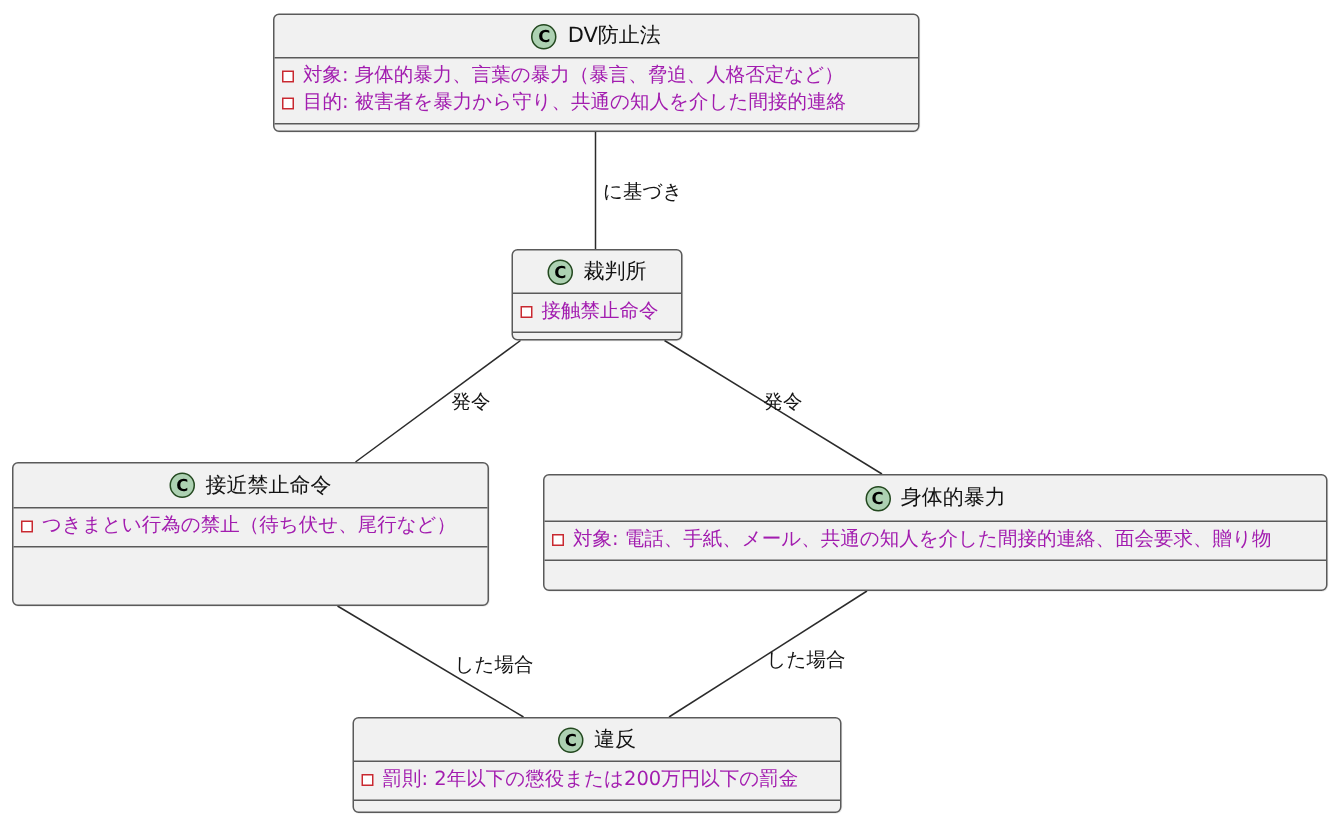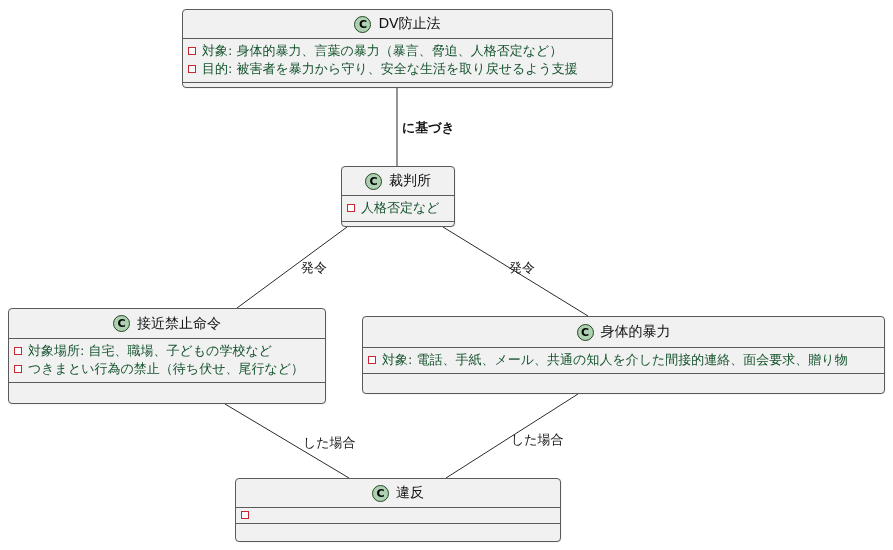--- a/index.html
+++ b/index.html
@@ -74,21 +74,21 @@
     flex-direction: column;
     justify-content: center;
     flex: 0 0 auto;
   }
   .field-row {
     display: flex;
     align-items: center;
     font-size: 13px;
     line-height: 18px;
     white-space: nowrap;
-    color: #14532d;
+    color: #a21caf;
   }
   .field-square {
     display: inline-block;
     width: 6px;
     height: 6px;
     border: 1px solid #c82930;
     background: #ffffff;
     margin-right: 6px;
     flex: 0 0 auto;
   }
@@ -102,21 +102,21 @@
   #box-dv-law .uml-title { height: 28px; }
   #box-court       { left: 341px; top: 166px; width: 114px; height: 61px; }
   #box-court .uml-title { height: 28px; }
   #box-no-approach { left: 8px;   top: 308px; width: 318px; height: 96px; }
   #box-no-approach .uml-title { height: 29px; }
   #box-no-contact  { left: 362px; top: 316px; width: 523px; height: 78px; }
   #box-no-contact .uml-title { height: 30px; }
   #box-violation   { left: 235px; top: 478px; width: 326px; height: 64px; }
   #box-violation .uml-title { height: 28px; }
 
-  #edge-label-0 { left: 402px; top: 119px; font-weight: bold; }
+  #edge-label-0 { left: 402px; top: 119px; }
   #edge-label-1 { left: 301px; top: 259px; }
   #edge-label-2 { left: 509px; top: 259px; }
   #edge-label-3 { left: 303px; top: 434px; }
   #edge-label-4 { left: 511px; top: 431px; }
 </style>
 </head>
 <body>
 
 <div class="canvas">
 
@@ -133,52 +133,48 @@
       <span class="class-spot">C</span>
       <span>DV防止法</span>
     </div>
     <div class="uml-fields">
       <div class="field-row">
         <span class="field-square"></span>
         <span>対象: 身体的暴力、言葉の暴力（暴言、脅迫、人格否定など）</span>
       </div>
       <div class="field-row">
         <span class="field-square"></span>
-        <span>目的: 被害者を暴力から守り、安全な生活を取り戻せるよう支援</span>
+        <span>目的: 被害者を暴力から守り、共通の知人を介した間接的連絡</span>
       </div>
     </div>
     <div class="uml-methods"></div>
   </div>
 
   <div class="uml-class" id="box-court">
     <div class="uml-title">
       <span class="class-spot">C</span>
       <span>裁判所</span>
     </div>
     <div class="uml-fields">
       <div class="field-row">
         <span class="field-square"></span>
-        <span>人格否定など</span>
+        <span>接触禁止命令</span>
       </div>
     </div>
     <div class="uml-methods"></div>
   </div>
 
   <div class="uml-class" id="box-no-approach">
     <div class="uml-title">
       <span class="class-spot">C</span>
       <span>接近禁止命令</span>
     </div>
     <div class="uml-fields">
       <div class="field-row">
         <span class="field-square"></span>
-        <span>対象場所: 自宅、職場、子どもの学校など</span>
-      </div>
-      <div class="field-row">
-        <span class="field-square"></span>
         <span>つきまとい行為の禁止（待ち伏せ、尾行など）</span>
       </div>
     </div>
     <div class="uml-methods"></div>
   </div>
 
   <div class="uml-class" id="box-no-contact">
     <div class="uml-title">
       <span class="class-spot">C</span>
       <span>身体的暴力</span>
@@ -193,20 +189,21 @@
   </div>
 
   <div class="uml-class" id="box-violation">
     <div class="uml-title">
       <span class="class-spot">C</span>
       <span>違反</span>
     </div>
     <div class="uml-fields">
       <div class="field-row">
         <span class="field-square"></span>
+        <span>罰則: 2年以下の懲役または200万円以下の罰金</span>
       </div>
     </div>
     <div class="uml-methods"></div>
   </div>
 
   <div class="edge-label" id="edge-label-0">に基づき</div>
   <div class="edge-label" id="edge-label-1">発令</div>
   <div class="edge-label" id="edge-label-2">発令</div>
   <div class="edge-label" id="edge-label-3">した場合</div>
   <div class="edge-label" id="edge-label-4">した場合</div>

